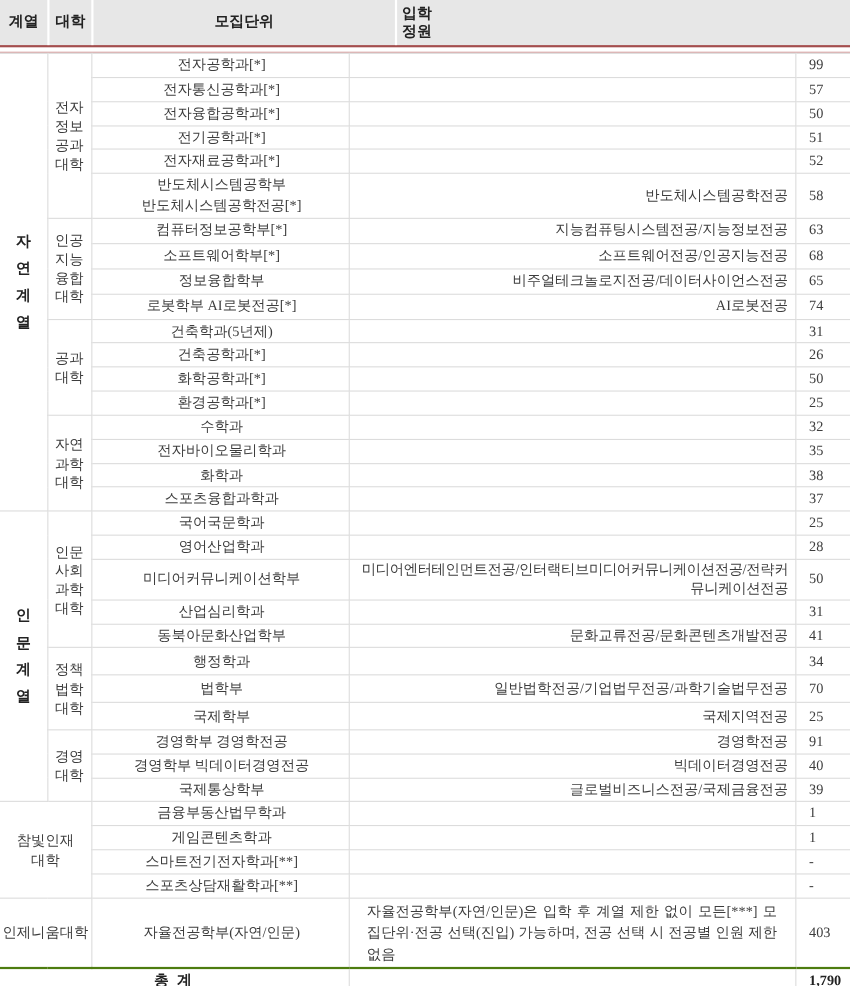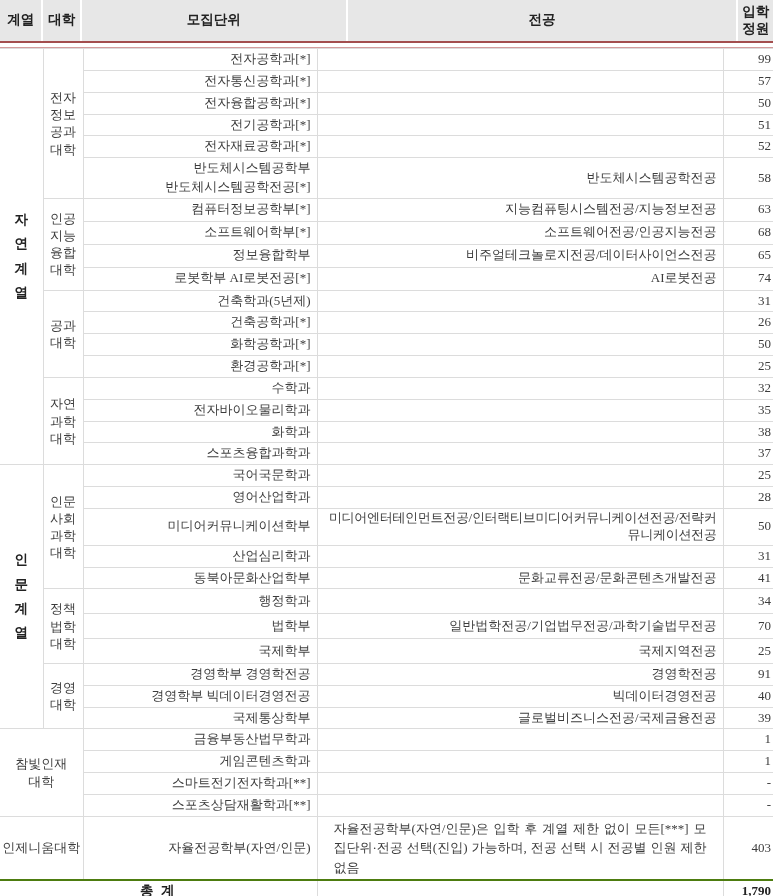--- a/index.html
+++ b/index.html
@@ -30,39 +30,38 @@
     overflow:hidden; box-sizing:border-box;
     vertical-align:middle;
   }
   tr.group-top td { border-top:1px solid #c9c9c9; }
   .col1 { border-left:none; }
   .c-gye {
     font-weight:bold; text-align:center; white-space:pre-line;
     line-height:1.8; font-size:13.5px; color:#222; padding:0 2px;
   }
   .c-dae { text-align:center; white-space:pre-line; line-height:1.32; padding:11px 2px; }
-  .c-unit { text-align:right; padding-left:9px; white-space:pre-line; line-height:1.45; }
+  .c-unit { text-align:center; padding-left:9px; white-space:pre-line; line-height:1.45; }
   .c-major { text-align:right; padding-left:7px; }
   .c-major.small { font-size:13px; letter-spacing:-0.3px; padding-left:4px; }
   .c-major.justify { text-align:justify; line-height:1.5; padding:2px 16px; }
-  .c-quota { border-right:none; text-align:right; padding:1px 2px; }
+  .c-quota { border-right:none; text-align:left; padding:1px 12px; }
   .c-total { font-weight:bold; text-align:center; font-size:13.5px; color:#222; letter-spacing:2px; }
   tr.total-row td { border-top:2px solid #4d7c0f; border-bottom:3px solid #c47e7e; }
   .bold { font-weight:bold; color:#222;margin-top:36px; }
 </style>
 </head>
 <body>
 
 <div class="page">
 
   <div class="hdr">
     <div class="hc w1">계열</div>
     <div class="hc w2">대학</div>
     <div class="hc w3">모집단위</div>
-    <div class="hc w4">전공</div>
     <div class="hc w5">입학
 정원</div>
   </div>
 
   <div class="redline"></div>
 
   <table>
     <colgroup>
       <col style="width:43px">
         <col style="width:40px">

